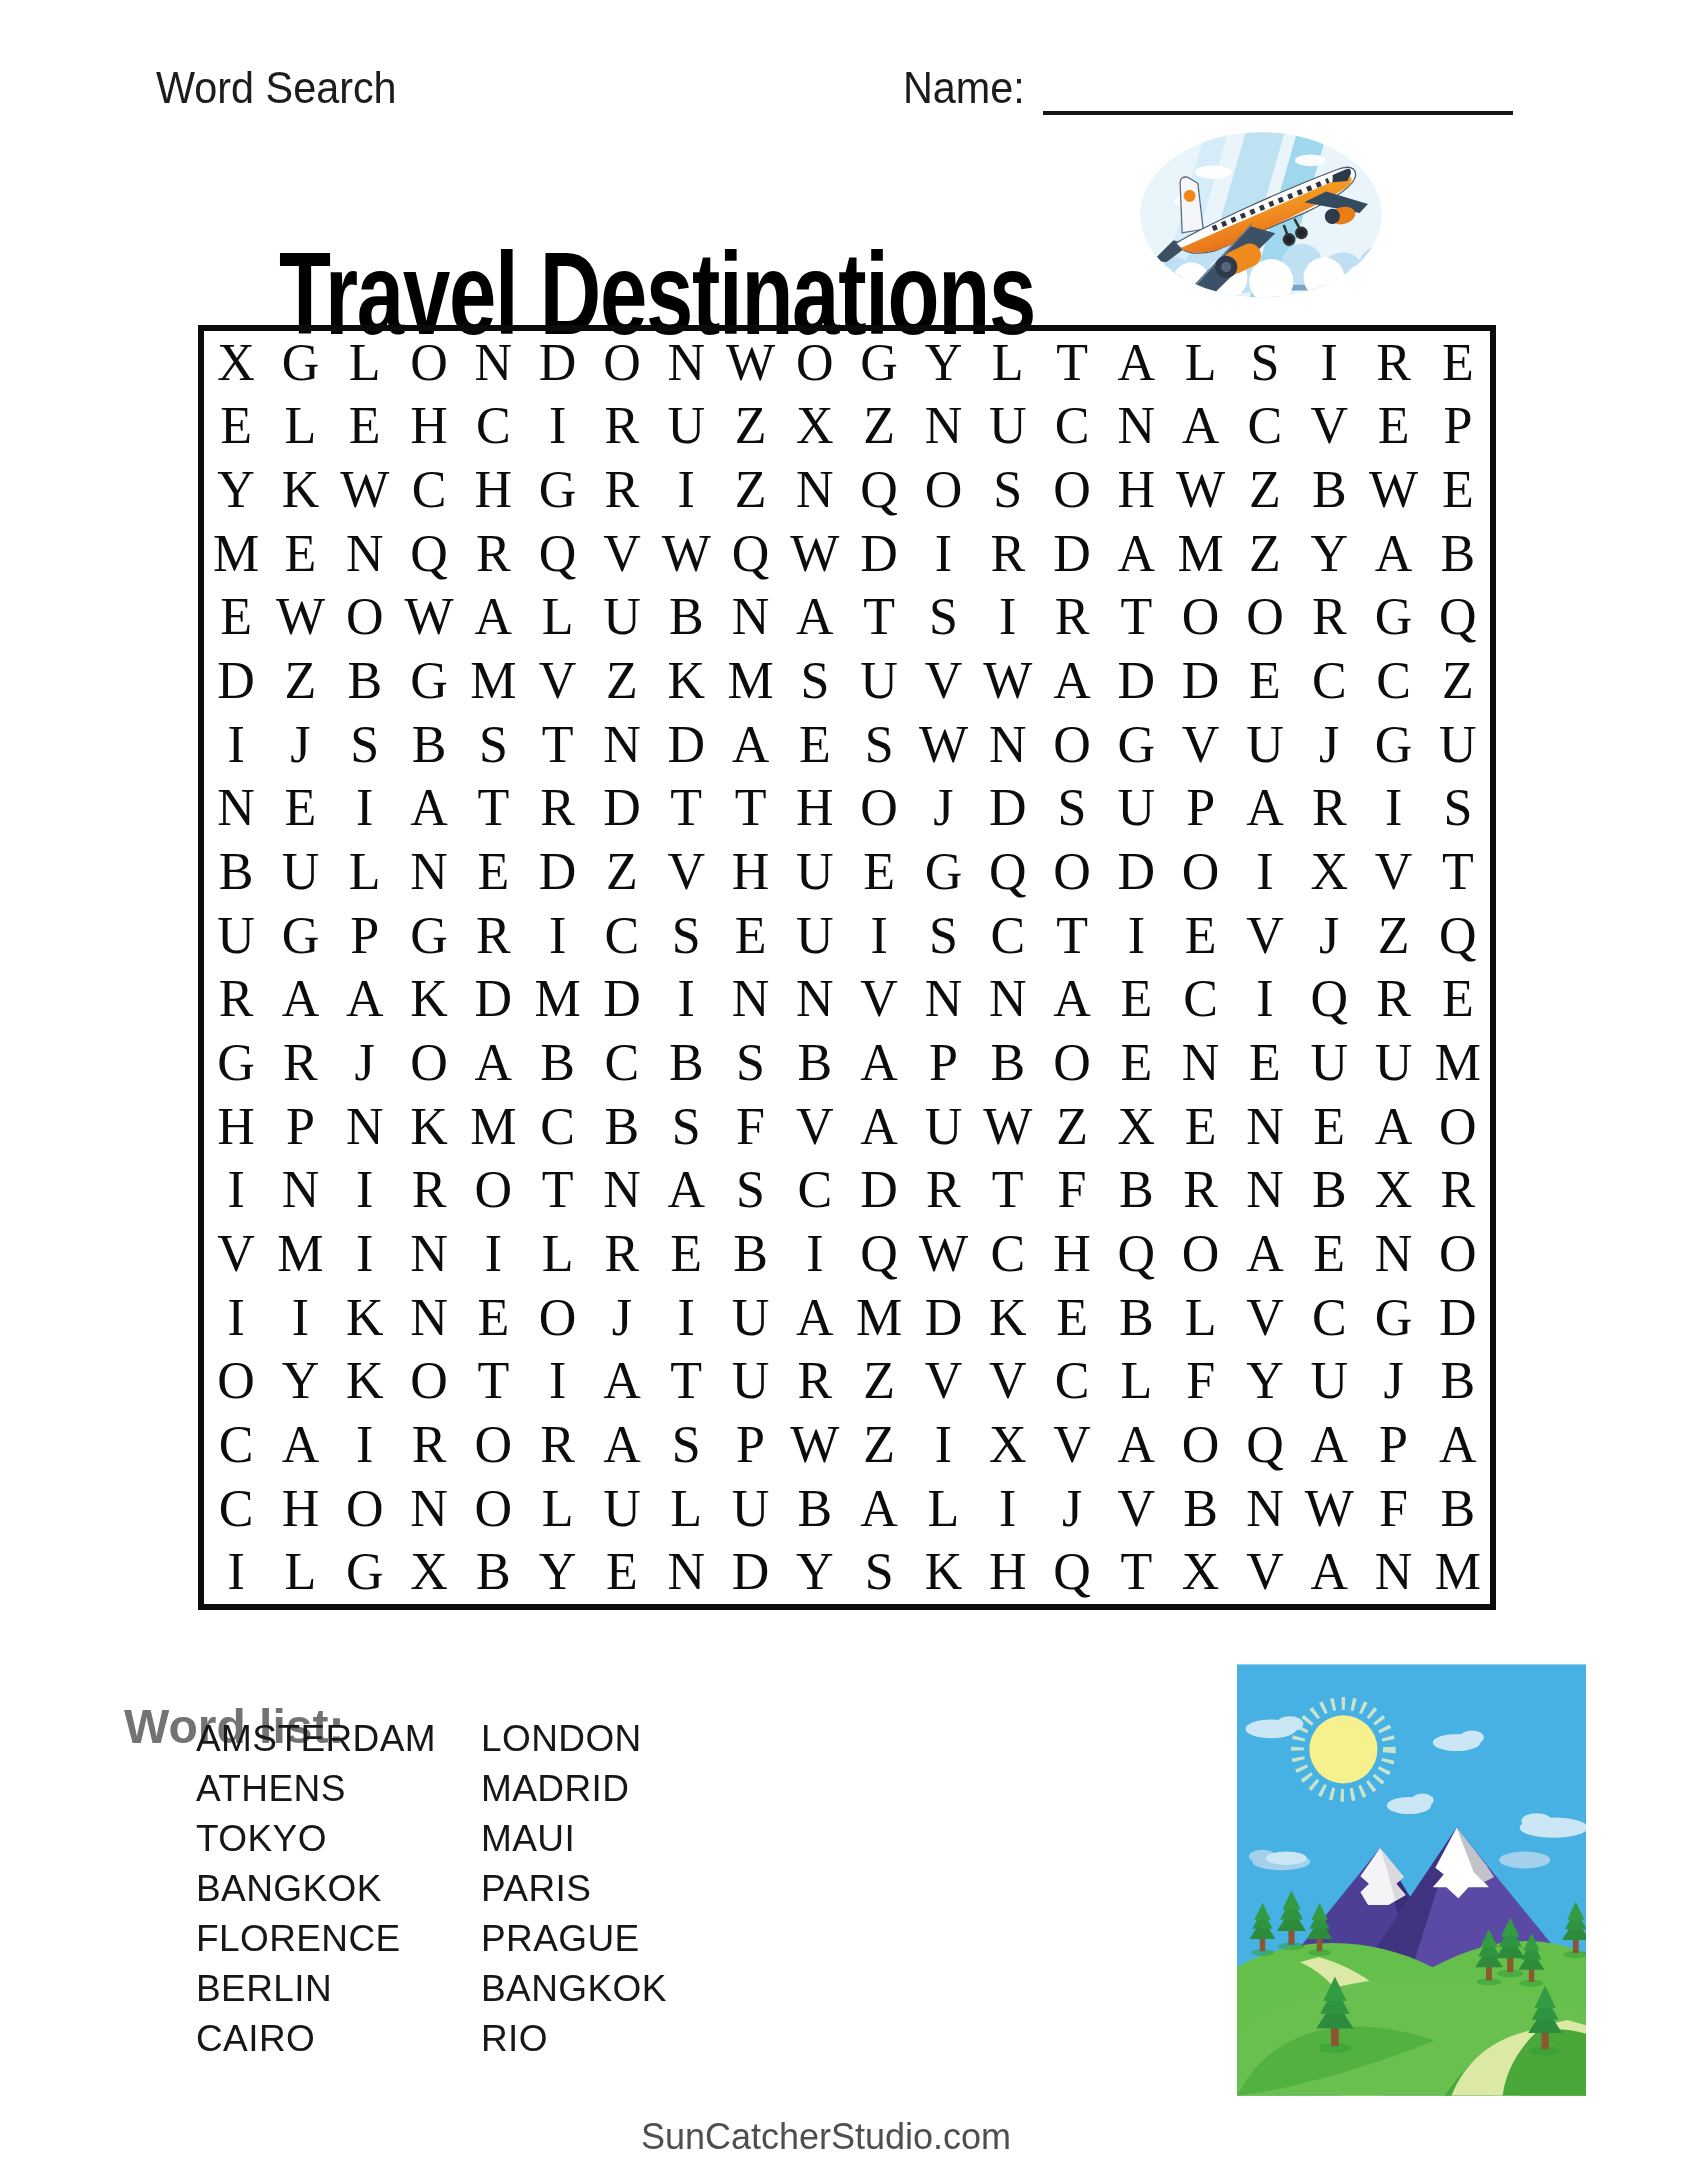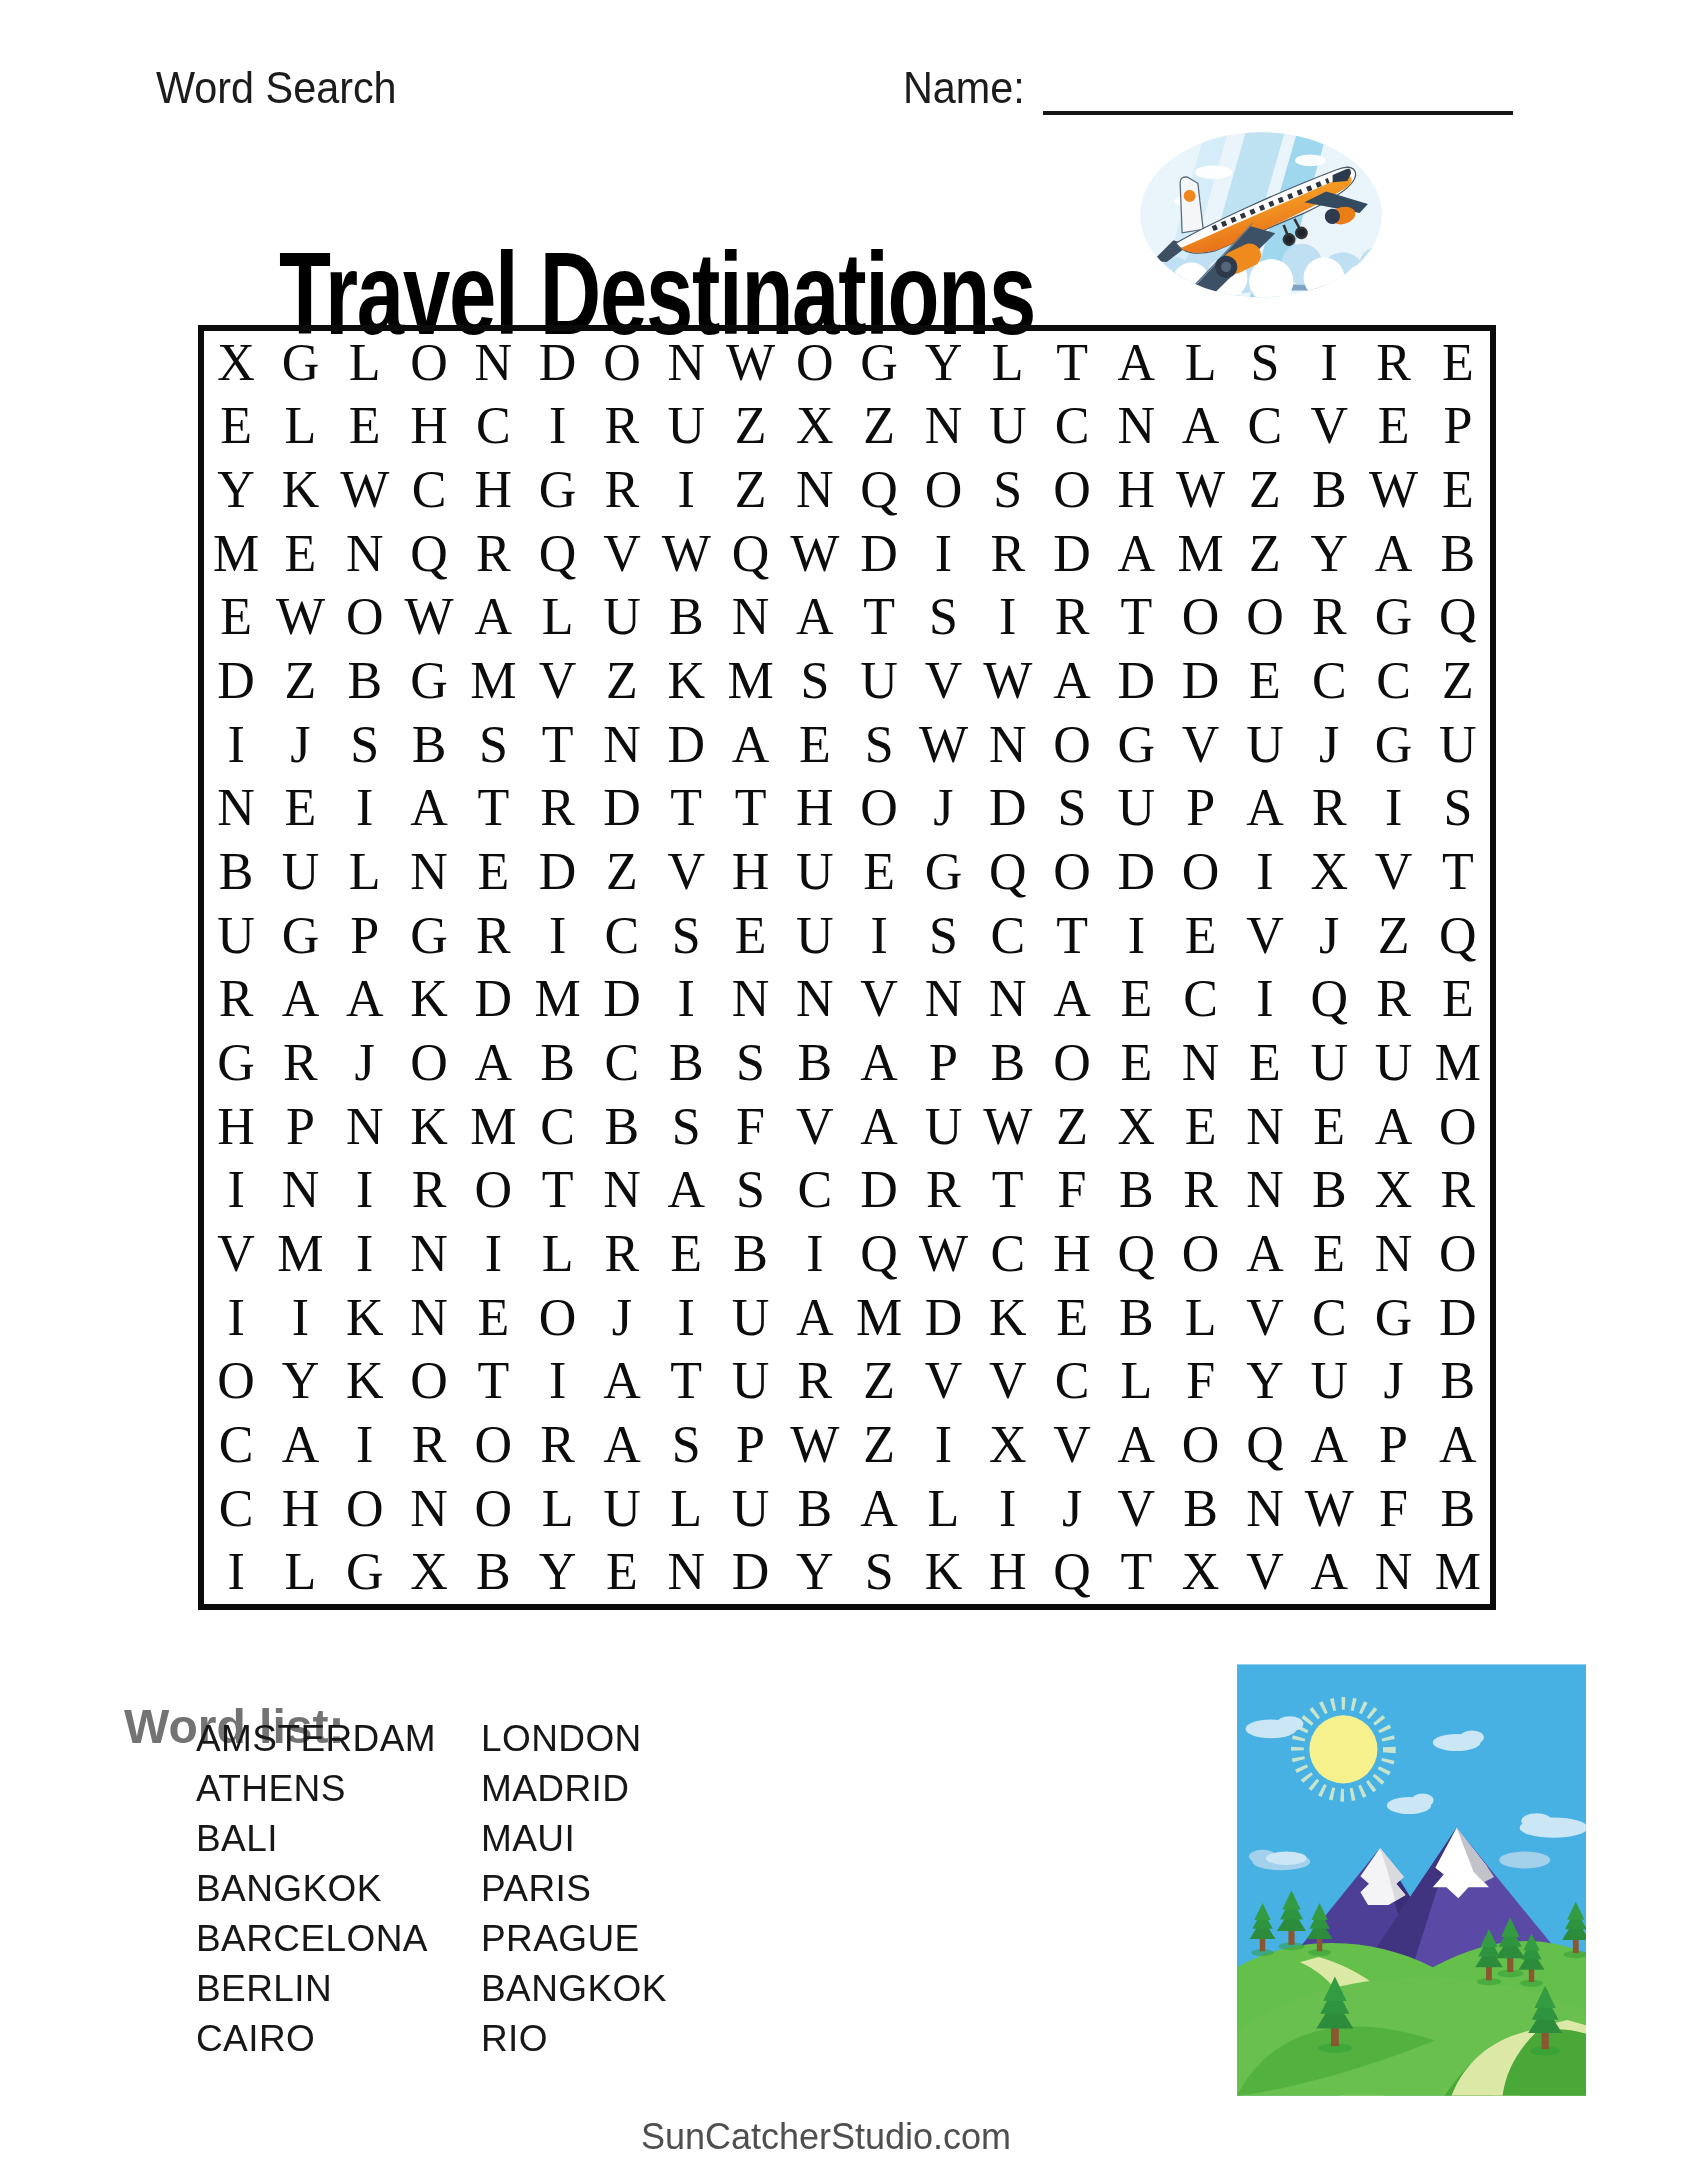--- a/index.html
+++ b/index.html
@@ -524,23 +524,23 @@
       <div class="cell">A</div>
       <div class="cell">N</div>
       <div class="cell">M</div>
     </div>
 
   <h2 class="wl-heading">Word list:</h2>
   <div class="cols" id="word-columns">
       <div class="wcol">
         <div class="word">AMSTERDAM</div>
         <div class="word">ATHENS</div>
-        <div class="word">BALI</div>
+        <div class="word">TOKYO</div>
         <div class="word">BANGKOK</div>
-        <div class="word">BARCELONA</div>
+        <div class="word">FLORENCE</div>
         <div class="word">BERLIN</div>
         <div class="word">CAIRO</div>
       </div>
       <div class="wcol">
         <div class="word">LONDON</div>
         <div class="word">MADRID</div>
         <div class="word">MAUI</div>
         <div class="word">PARIS</div>
         <div class="word">PRAGUE</div>
         <div class="word">BANGKOK</div>

